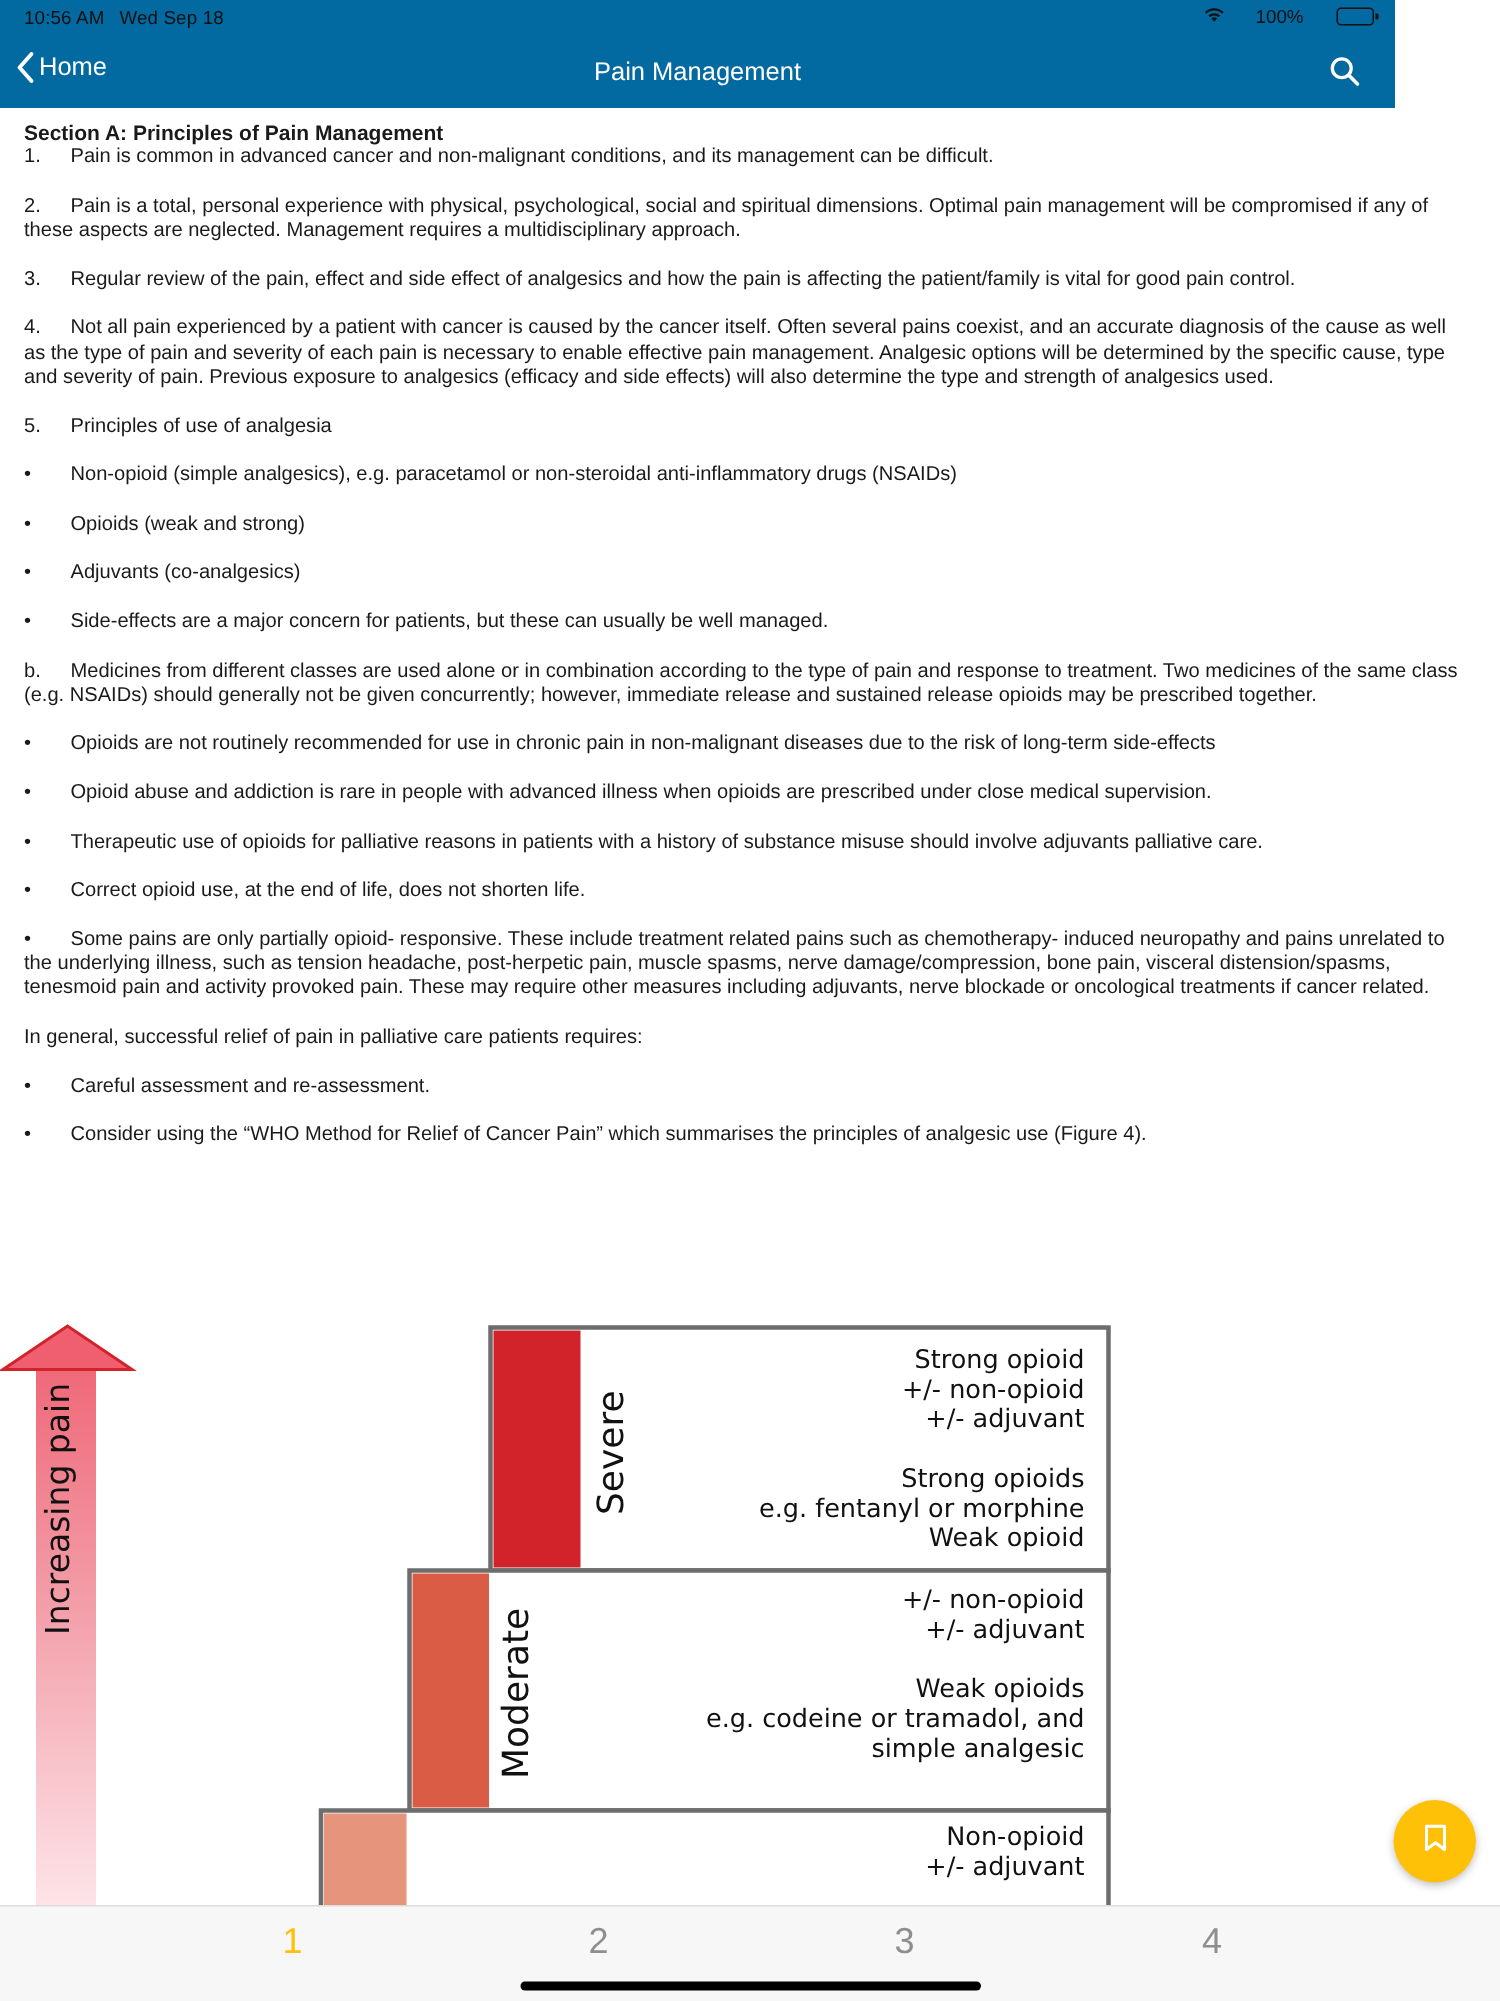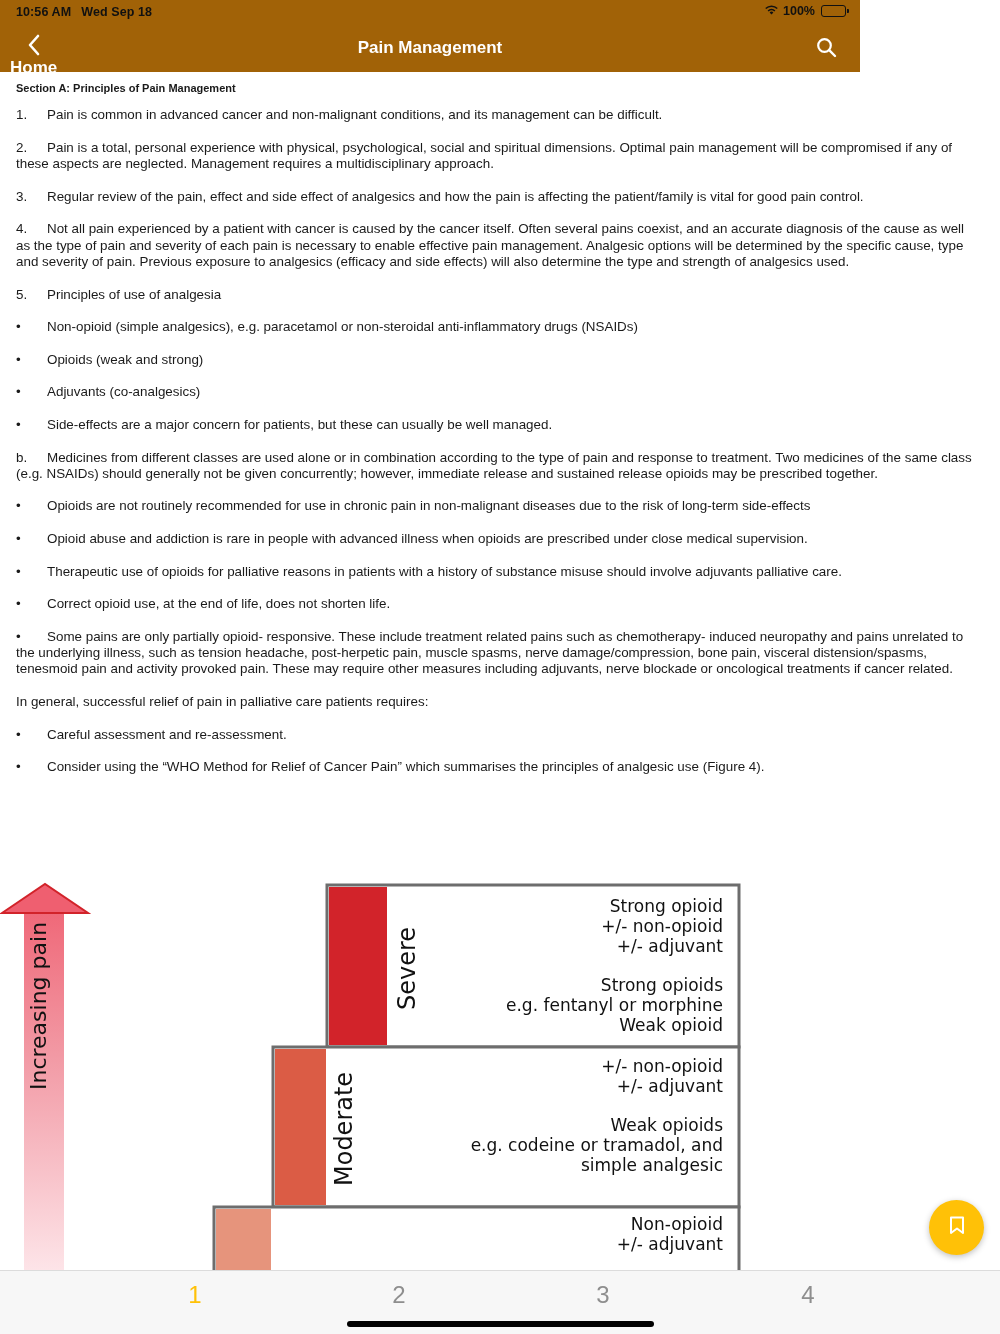--- a/index.html
+++ b/index.html
@@ -1,34 +1,34 @@
 <!DOCTYPE html>
 <html><head>
 <meta charset="utf-8">
 <style>
   * { box-sizing: border-box; margin: 0; padding: 0; }
   html, body { width: 1000px; height: 1334px; overflow: hidden; background: #ffffff; }
   body { font-family: "Liberation Sans", "DejaVu Sans", sans-serif; color: #1a1a1a; position: relative; }
 
   
-  .topbar { position: absolute; left: 0; top: 0; width: 860px; height: 72px; background: #a16207; color: #fff; font-weight: bold; }
+  .topbar { position: absolute; left: 0; top: 0; width: 930px; height: 72px; background: #0369a1; color: #fff; }
   .status-time { position: absolute; left: 16px; top: 5px; font-size: 12.5px; color: #111; letter-spacing: 0.1px; }
   .status-time span { margin-right: 10px; }
-  .status-right { position: absolute; right: 14px; top: 4px; display: flex; align-items: center; gap: 4px; font-size: 12.5px; color: #111; }
+  .status-right { position: absolute; right: 14px; top: 4px; display: flex; align-items: center; gap: 20px; font-size: 12.5px; color: #111; }
   .battery { width: 25px; height: 12px; border: 1.5px solid #111; border-radius: 3px; padding: 1px; position: relative; margin-left: 2px; }
   .battery::after { content: ""; position: absolute; right: -4px; top: 3px; width: 2px; height: 4px; background: #111; border-radius: 0 1px 1px 0; }
   .battery-fill { width: 100%; height: 100%; background: #111; border-radius: 1px; }
-  .nav-back { position: absolute; left: 10px; top: 34px; display: flex; align-items: center; gap: 2px; font-size: 17px; color: #fff; cursor: pointer; flex-direction: column; }
+  .nav-back { position: absolute; left: 10px; top: 34px; display: flex; align-items: center; gap: 2px; font-size: 17px; color: #fff; cursor: pointer; }
   .nav-back svg { display: block; }
   .nav-title { position: absolute; left: 0; right: 0; top: 38px; text-align: center; font-size: 17px; color: #fff; pointer-events: none; }
   .nav-search { position: absolute; right: 22px; top: 37px; width: 22px; height: 22px; cursor: pointer; }
 
   
   .content { position: absolute; left: 16px; top: 80px; width: 962px; font-size: 13.4px; line-height: 16.3px; color: #1a1a1a; }
-  .section-title { font-size: 11px; font-weight: bold; margin-bottom: 11px; }
+  .section-title { font-size: 14px; font-weight: bold; }
   .para { margin-bottom: 16.3px; }
   .marker { display: inline-block; width: 31px; }
 
   
   .figure { position: absolute; left: 0; top: 878px; width: 1000px; height: 392px; overflow: hidden; }
   .figure svg { display: block; }
 
   
   .fab { position: absolute; left: 929px; top: 1200px; width: 55px; height: 55px; border-radius: 50%; background: #ffc107; box-shadow: 0 2px 6px rgba(0,0,0,0.25); display: flex; align-items: center; justify-content: center; cursor: pointer; }
 

